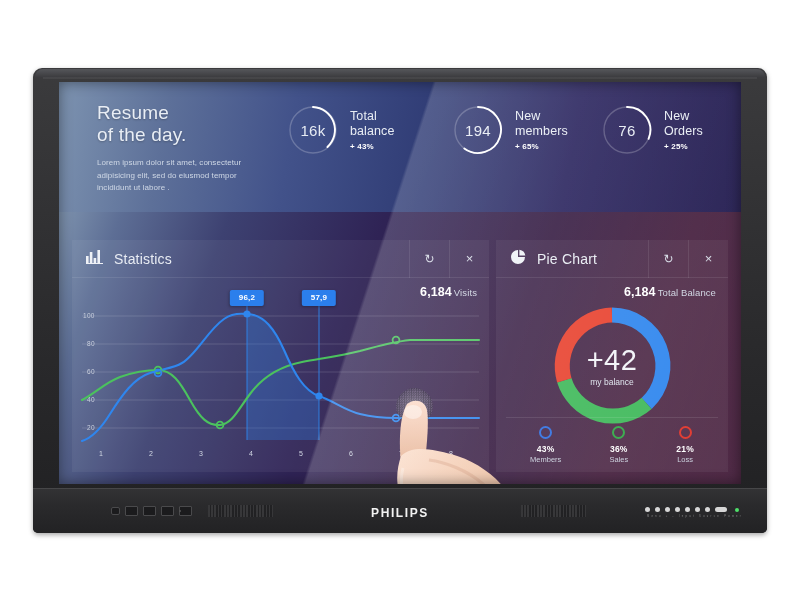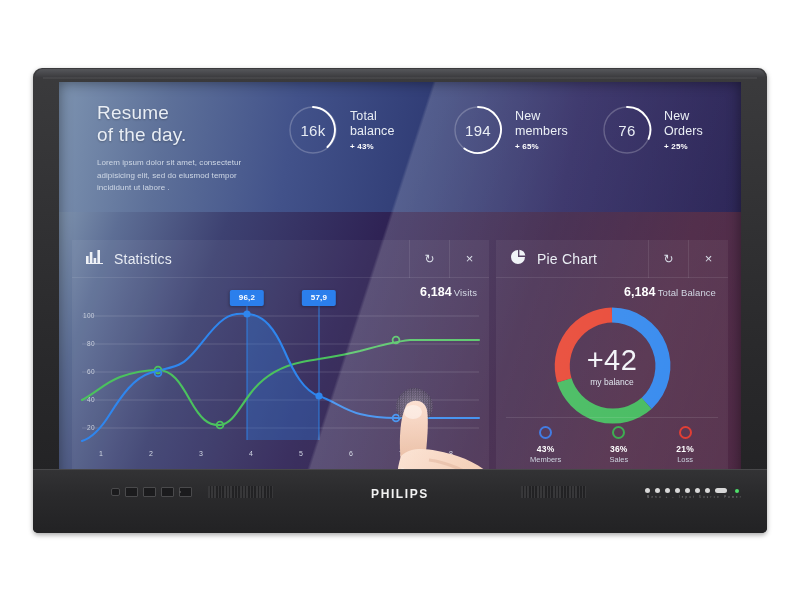--- a/index.html
+++ b/index.html
@@ -157,21 +157,21 @@
     position:absolute; left:10px; right:10px; bottom:54px; height:1px;
     background:rgba(255,255,255,.10);
   }
   .leg{ display:flex; flex-direction:column; align-items:center; }
   .leg-dot{ width:13px; height:13px; border-radius:50%; border:2px solid; }
   .leg-pct{ margin-top:5px; font-size:8.5px; font-weight:700; color:#ffffff; letter-spacing:.2px; }
   .leg-name{ margin-top:1px; font-size:7.5px; color:#c9cfdd; font-weight:400; }
 
   
   #bezel-bottom{
-    position:absolute; left:0; bottom:0; width:100%; height:64px;
+    position:absolute; left:0; bottom:0; width:100%; height:45px;
     background: linear-gradient(180deg,#333335 0%,#2a2a2c 40%,#222224 100%);
     border-radius:0 0 5px 5px;
   }
   #bezel-bottom::before{
     content:""; position:absolute; left:0; top:0; width:100%; height:1px;
     background:rgba(255,255,255,.10);
   }
   #philips{
     position:absolute; left:50%; top:18px; transform:translateX(-50%);
     color:#f2f2f2; font-size:12px; font-weight:700; letter-spacing:1.6px;

